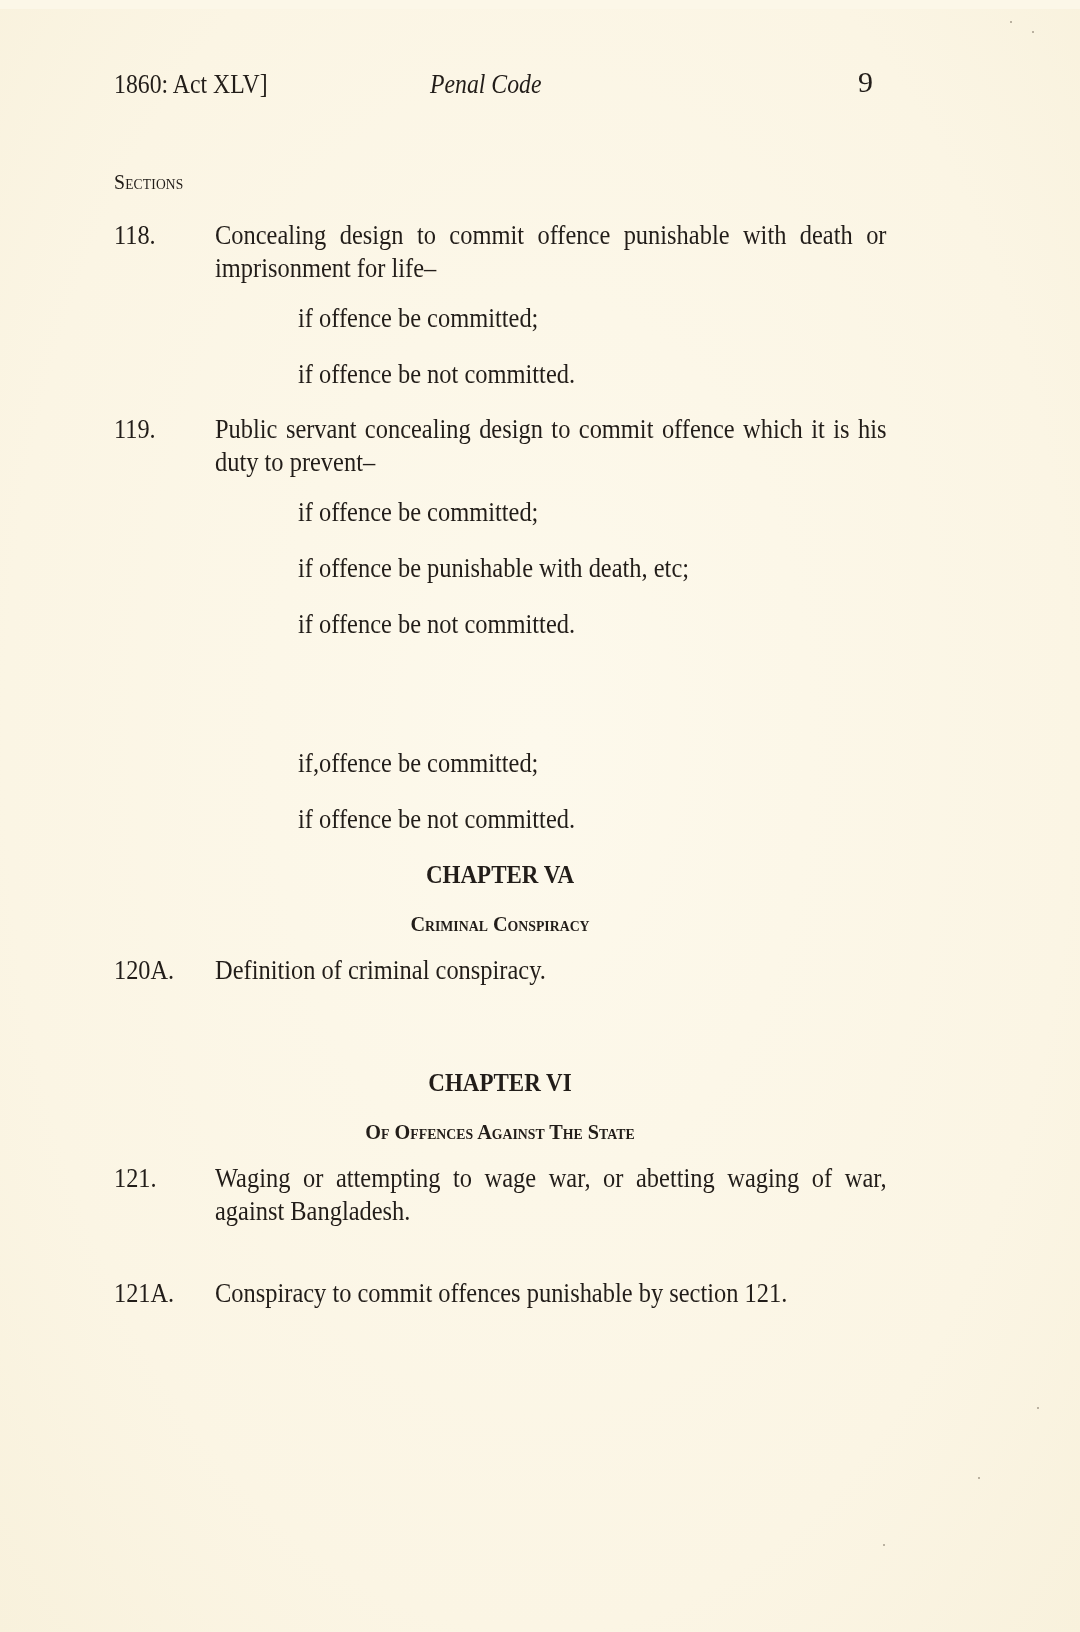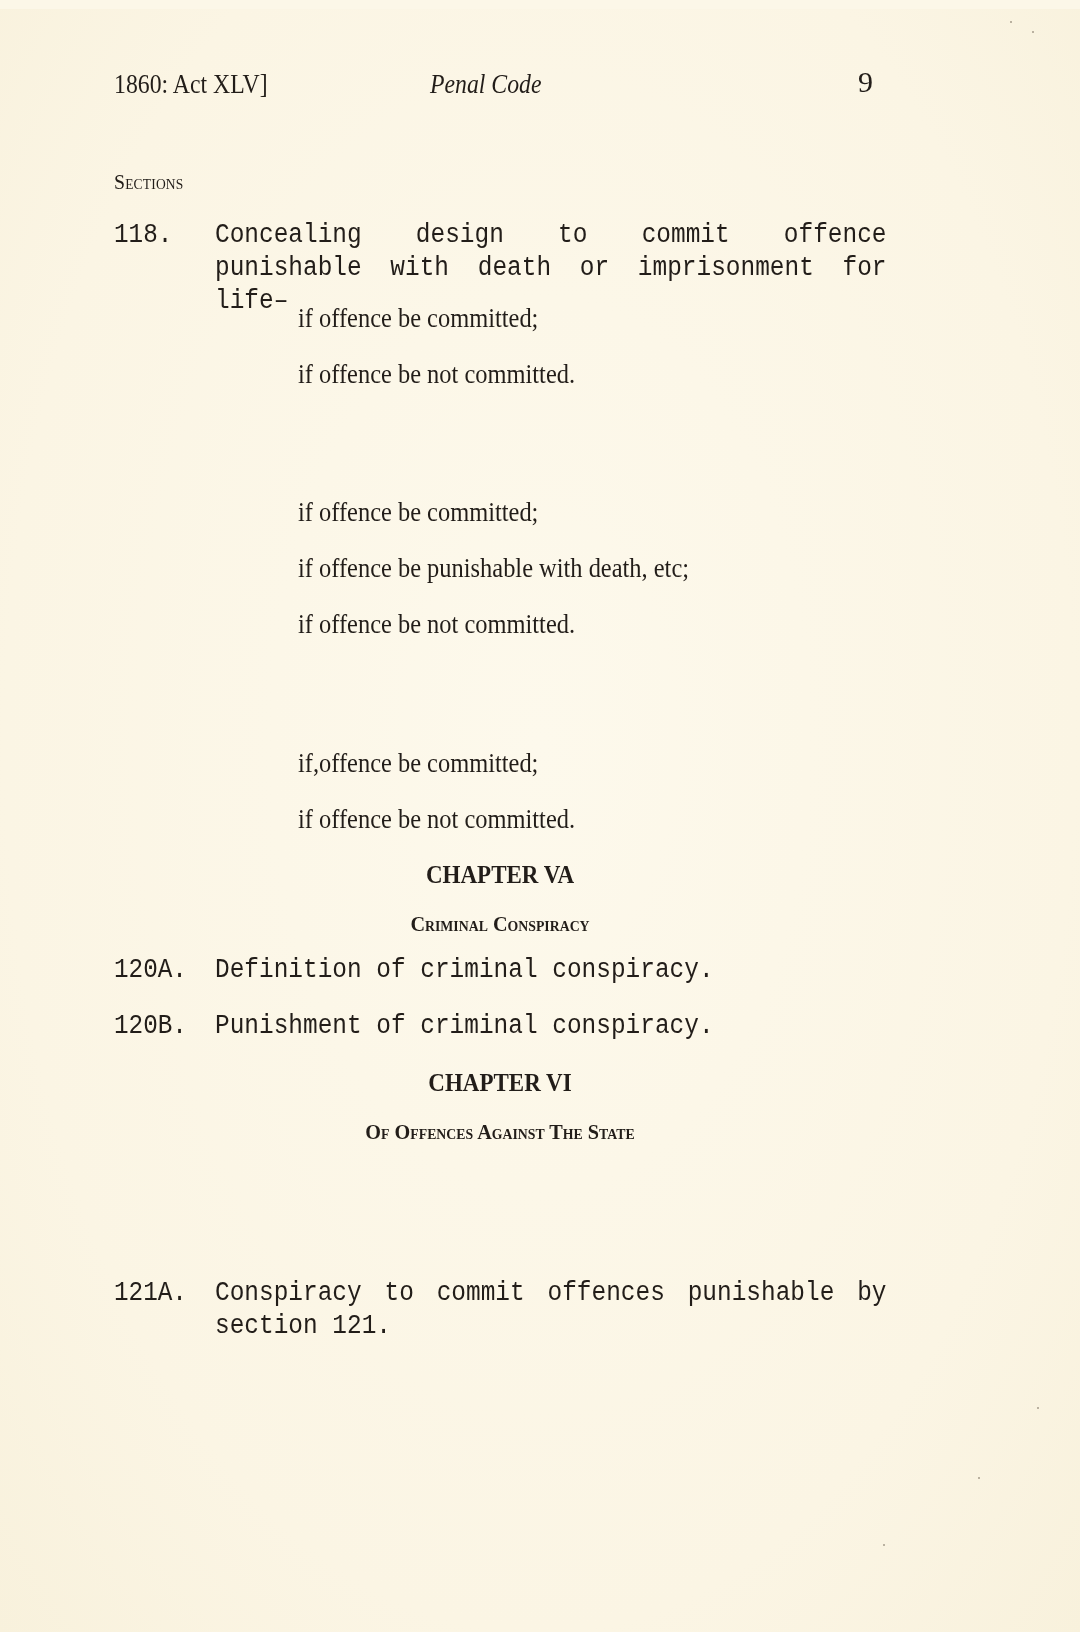--- a/index.html
+++ b/index.html
@@ -61,21 +61,20 @@
       letter-spacing: 0.2px;
       transform: scaleX(0.9);
       transform-origin: left top;
     }
     .entry {
       position: absolute;
       left: 114px;
       width: 780px;
       font-size: 27px;
       line-height: 33px;
-      font-family: Liberation Mono, monospace;
     }
     .entry .num {
       position: absolute;
       left: 0;
       top: 0;
       transform: scaleX(0.9);
       transform-origin: left top;
     }
     .entry .txt {
       margin-left: 101px;
@@ -136,42 +135,46 @@
 
   <div class="sections-label">Sections</div>
 
   <div class="entry" style="top:210px;">
     <span class="num">118.</span>
     <div class="txt">Concealing design to commit offence punishable with death or imprisonment for life–</div>
   </div>
   <div class="sub" style="top:293px;">if offence be committed;</div>
   <div class="sub" style="top:349px;">if offence be not committed.</div>
 
+  <div class="entry" style="top:404px;">
+    <span class="num">119.</span>
+    <div class="txt">Public servant concealing design to commit offence which it is his duty to prevent–</div>
+  </div>
   <div class="sub" style="top:487px;">if offence be committed;</div>
   <div class="sub" style="top:543px;">if offence be punishable with death, etc;</div>
   <div class="sub" style="top:599px;">if offence be not committed.</div>
 
   <div class="sub" style="top:738px;">if,offence be committed;</div>
   <div class="sub" style="top:794px;">if offence be not committed.</div>
 
   <div class="chapter-title" style="top:852px;">CHAPTER VA</div>
   <div class="chapter-sub" style="top:902px;">Criminal Conspiracy</div>
 
   <div class="entry" style="top:945px;">
     <span class="num">120A.</span>
     <div class="txt">Definition of criminal conspiracy.</div>
   </div>
-  <div class="entry" style="top:1001px;">
-    <span class="num">120B.</span>
-    <div class="txt">Punishment of criminal conspiracy.</div>
-  </div>
 
   <div class="chapter-title" style="top:1060px;">CHAPTER VI</div>
   <div class="chapter-sub" style="top:1110px;">Of Offences Against The State</div>
 
+  <div class="entry" style="top:1153px;">
+    <span class="num">121.</span>
+    <div class="txt">Waging or attempting to wage war, or abetting waging of war, against Bangladesh.</div>
+  </div>
   <div class="entry" style="top:1236px;margin-top:32px;">
     <span class="num">121A.</span>
     <div class="txt">Conspiracy to commit offences punishable by section 121.</div>
   </div>
 
   <span class="speck" style="left:1010px; top:12px;"></span>
   <span class="speck" style="left:1032px; top:22px;"></span>
   <span class="speck" style="left:1037px; top:1398px;"></span>
   <span class="speck" style="left:883px; top:1535px;"></span>
   <span class="speck" style="left:978px; top:1468px;"></span>

